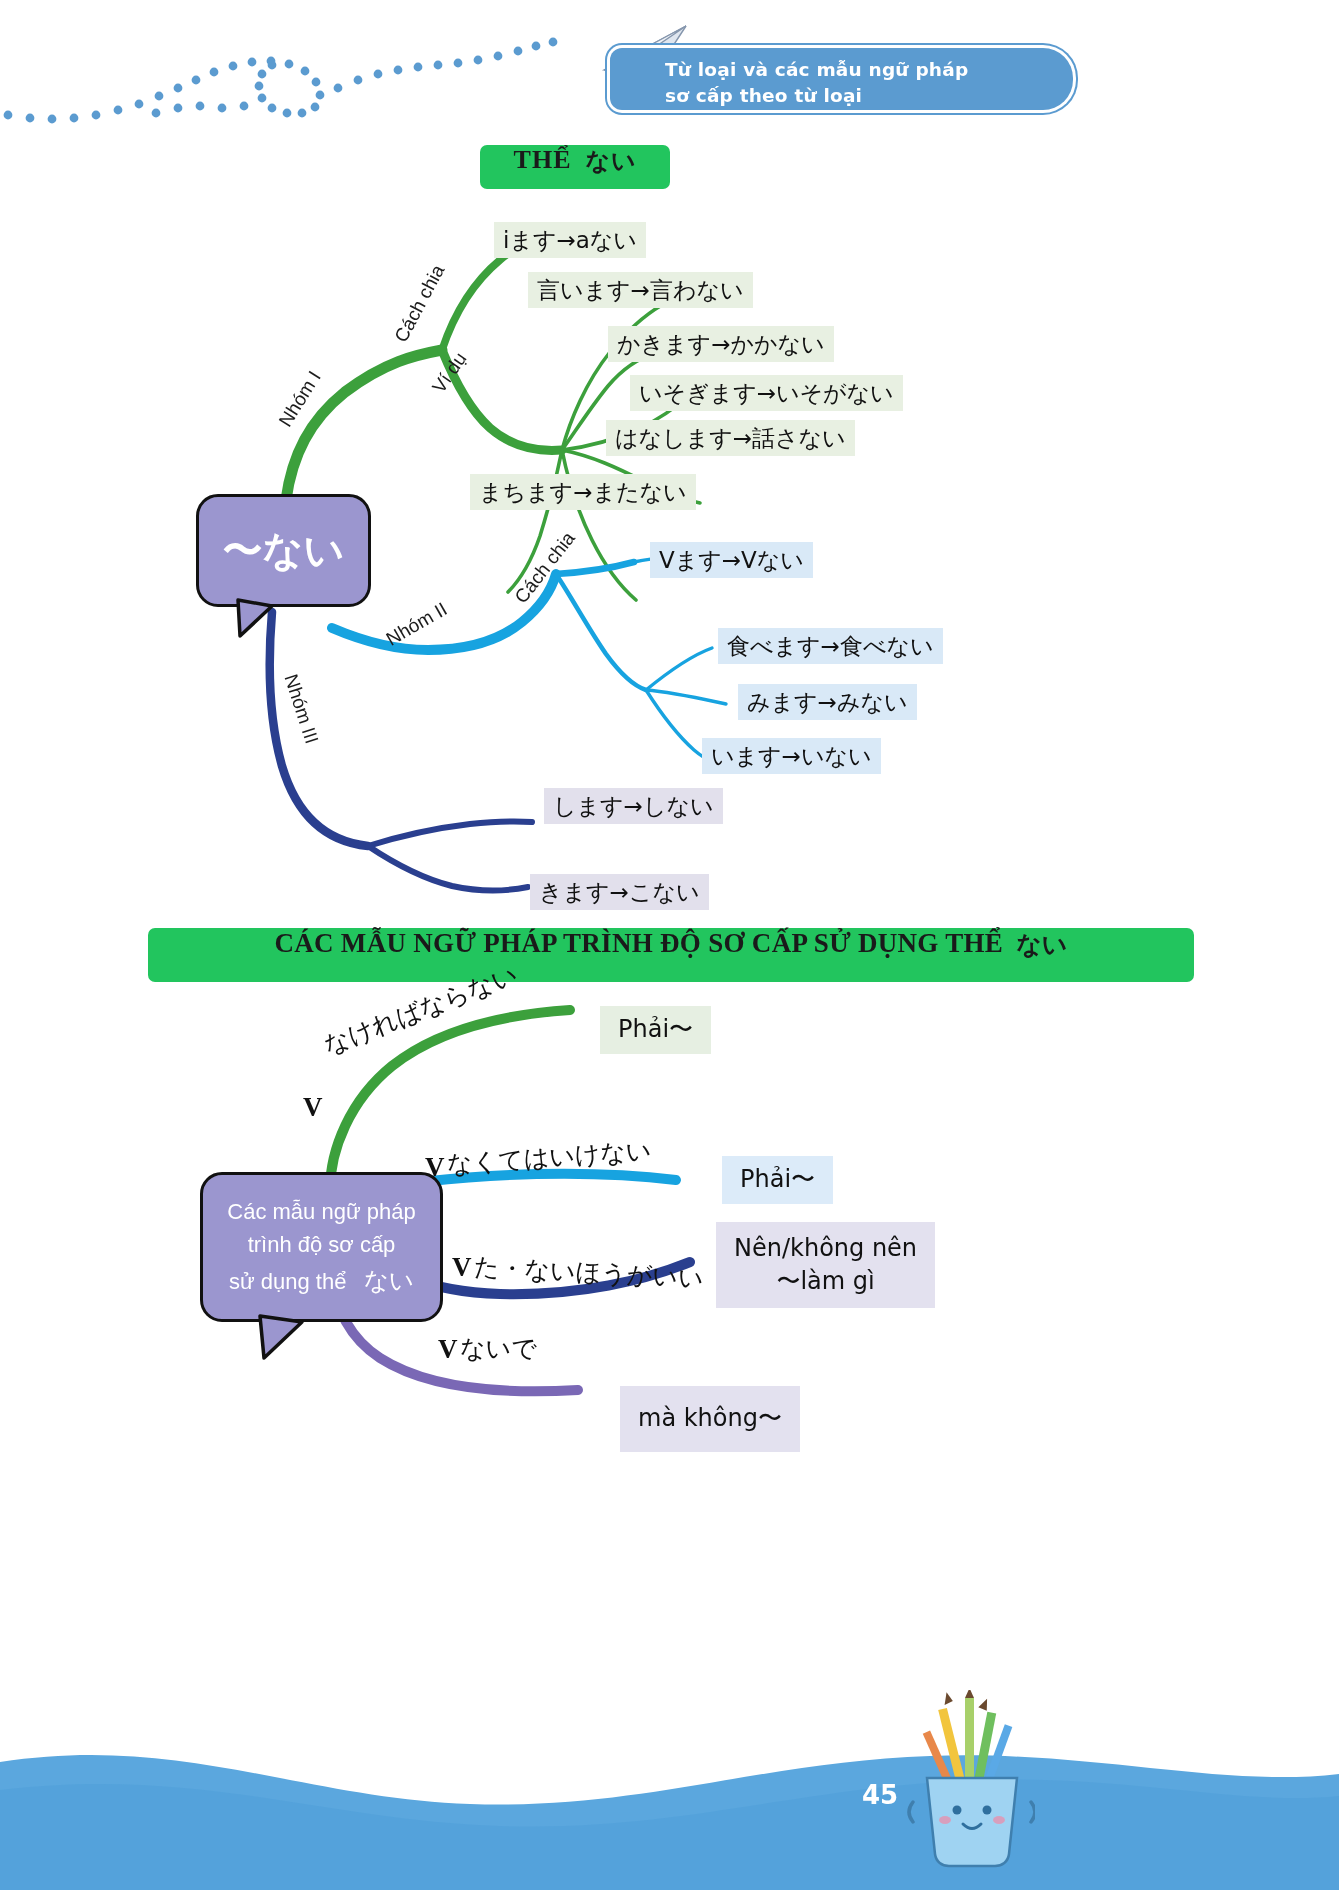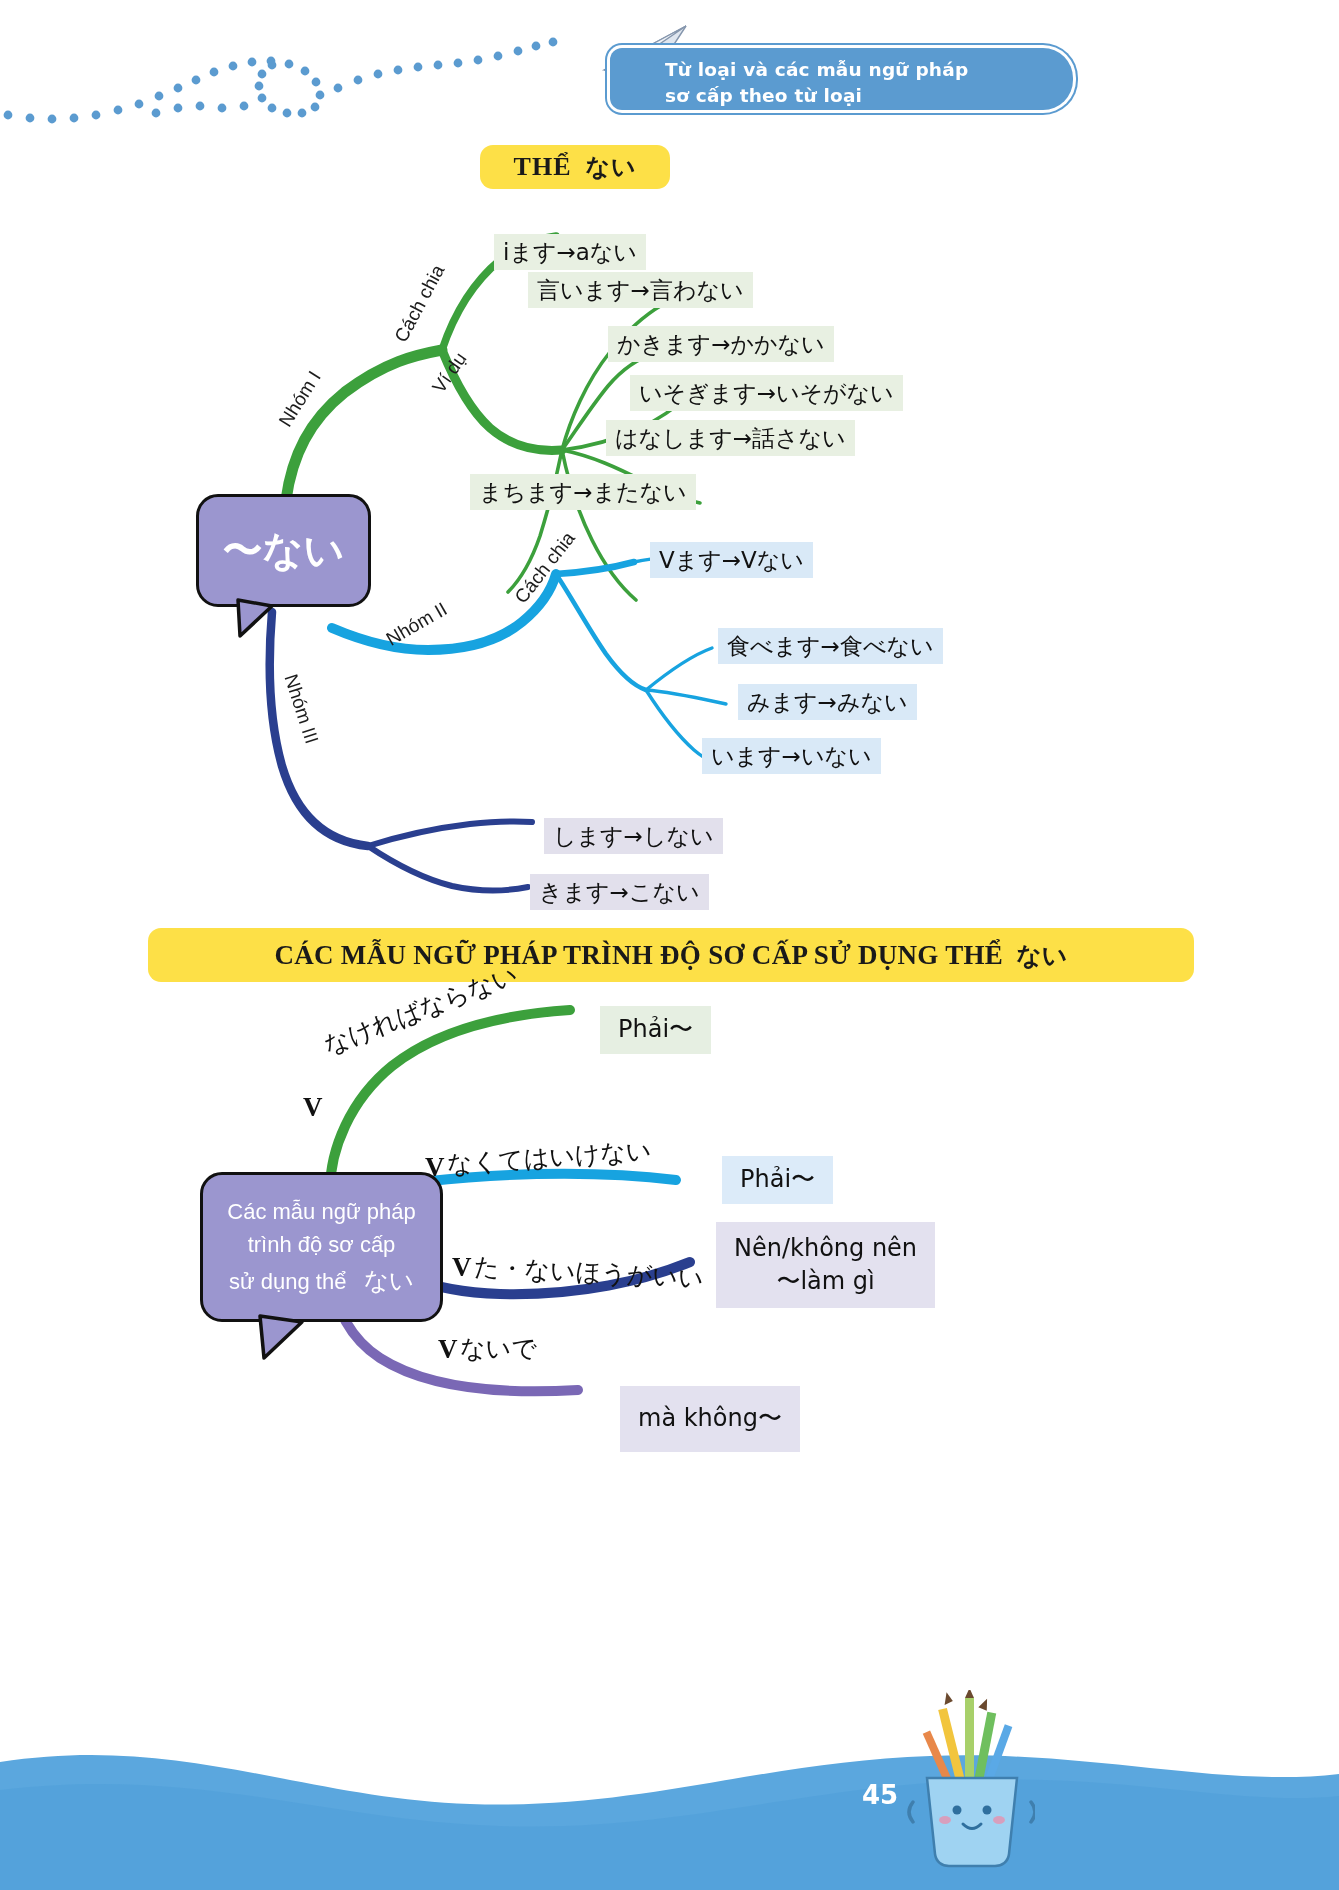--- a/index.html
+++ b/index.html
@@ -20,22 +20,22 @@
     position:absolute;left:55px;top:9px;width:330px;
     color:#fff;font-family:"DejaVu Sans","Liberation Sans",sans-serif;
     font-weight:bold;font-size:18.5px;line-height:26px;letter-spacing:.2px;
   }
   .plane{position:absolute;left:600px;top:24px;}
 
   .dots-svg{position:absolute;left:0;top:20px;}
 
   
   .pink-title{
-    position:absolute;background:#fde047;border-radius:13px;
-    display:flex;align-items:center;justify-content:center;
+    position:absolute;background:#22c55e;border-radius:7px;
+    display:flex;align-items:flex-start;justify-content:center;
     font-weight:bold;color:#1a1a1a;
   }
   #title-the-nai{left:480px;top:145px;width:190px;height:44px;font-size:26px;letter-spacing:1px;}
   #title-mau-ngu-phap{left:148px;top:928px;width:1046px;height:54px;font-size:27px;letter-spacing:.3px;}
   .jp{font-family:"DejaVu Sans","Liberation Sans",sans-serif;font-size:.92em;}
 
   
   .branches{position:absolute;left:0;top:0;pointer-events:none;}
 
   
@@ -192,33 +192,33 @@
 
   <div class="branch-label" style="left:284px;top:414px;transform:rotate(-58deg);">Nhóm I</div>
   <div class="branch-label" style="left:400px;top:330px;transform:rotate(-62deg);">Cách chia</div>
   <div class="branch-label" style="left:437px;top:380px;transform:rotate(-55deg);">Ví dụ</div>
 
   <div class="branch-label" style="left:388px;top:630px;transform:rotate(-30deg);">Nhóm II</div>
   <div class="branch-label" style="left:519px;top:590px;transform:rotate(-52deg);">Cách chia</div>
 
   <div class="branch-label" style="left:290px;top:664px;transform:rotate(72deg);">Nhóm III</div>
 
-  <div class="chip green" style="left:494px;top:222px;margin-top:12px;">iます→aない</div>
+  <div class="chip green" style="left:494px;top:222px;">iます→aない</div>
   <div class="chip green" style="left:528px;top:272px;">言います→言わない</div>
   <div class="chip green" style="left:608px;top:326px;">かきます→かかない</div>
   <div class="chip green" style="left:630px;top:375px;">いそぎます→いそがない</div>
   <div class="chip green" style="left:606px;top:420px;">はなします→話さない</div>
   <div class="chip green" style="left:470px;top:474px;">まちます→またない</div>
 
   <div class="chip blue" style="left:650px;top:542px;">Vます→Vない</div>
   <div class="chip blue" style="left:718px;top:628px;">食べます→食べない</div>
   <div class="chip blue" style="left:738px;top:684px;">みます→みない</div>
   <div class="chip blue" style="left:702px;top:738px;">います→いない</div>
 
-  <div class="chip navy" style="left:544px;top:818px;">します→しない</div>
+  <div class="chip navy" style="left:544px;top:788px;">します→しない</div>
   <div class="chip navy" style="left:530px;top:874px;">きます→こない</div>
 
   <div class="pink-title" id="title-mau-ngu-phap">
     <span>CÁC MẪU NGỮ PHÁP TRÌNH ĐỘ SƠ CẤP SỬ DỤNG THỂ</span>
     <span style="display:inline-block;width:13px"></span>
     <span class="jp">ない</span>
   </div>
 
   <svg class="branches" style="top:980px;" width="1339" height="500">
 

